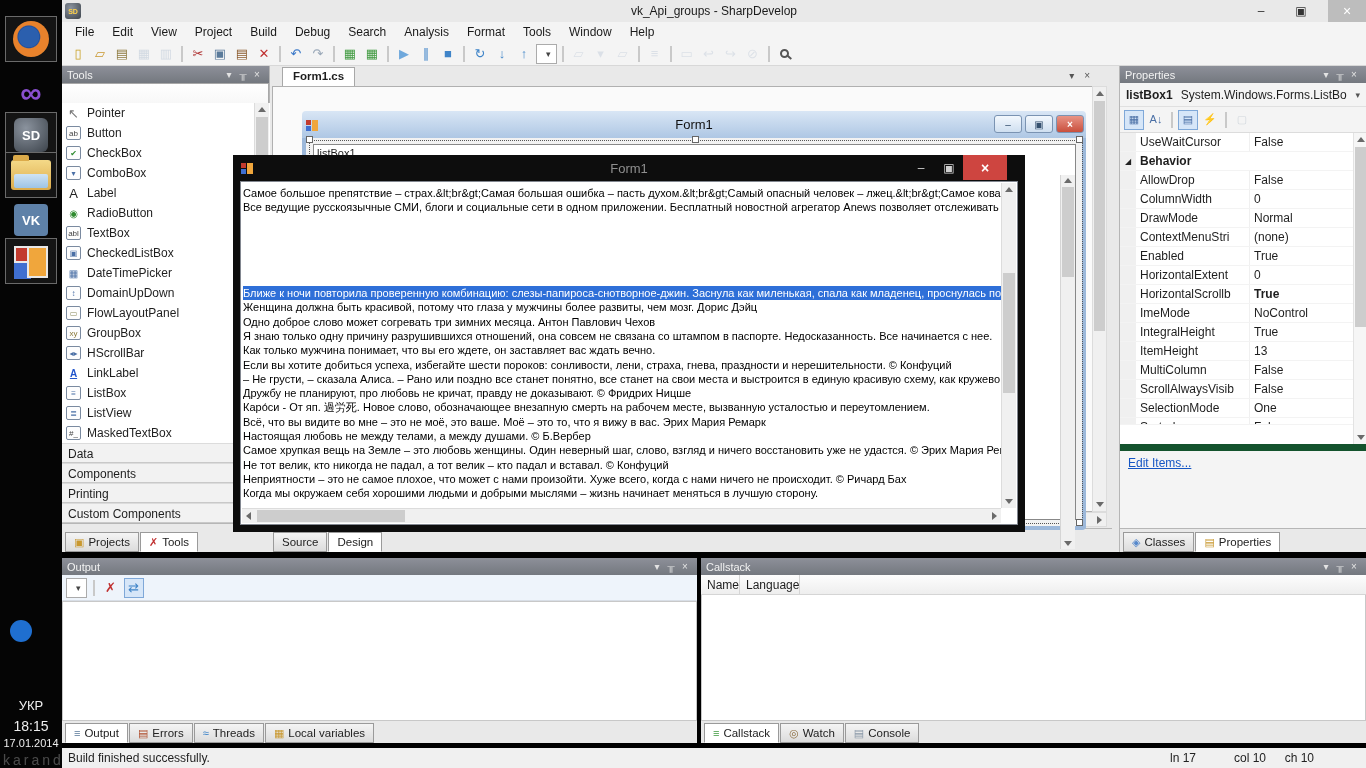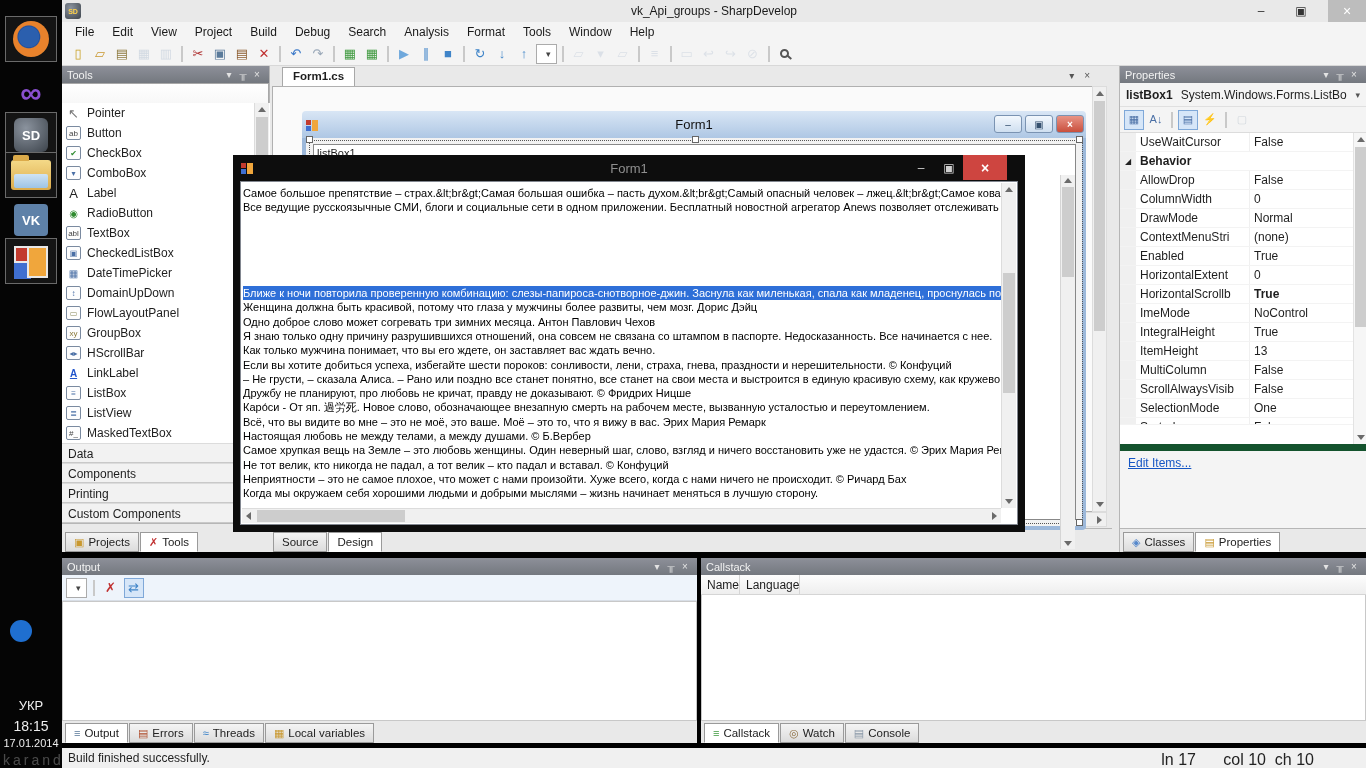--- a/index.html
+++ b/index.html
@@ -173,21 +173,21 @@
 #out-tabs{position:absolute;left:0;bottom:0;width:635px;height:22px}
 #callstack-panel{position:absolute;left:639px;top:0;width:665px;height:185px;background:#fff}
 #cs-colhead{height:20px;background:linear-gradient(#fdfdfd,#eee);border-bottom:1px solid #d5d5d5;display:flex;align-items:flex-start}
 .cs-col{height:20px;display:flex;align-items:center;padding-left:6px;border-right:1px solid #d5d5d5;font-size:12px}
 #cs-content{position:absolute;left:0;top:37px;width:665px;height:126px;background:#fff;border:1px solid #c8c8c8;border-top:none}
 #cs-tabs{position:absolute;left:0;bottom:0;width:665px;height:22px}
 
 
 #statusbar{position:absolute;left:0;top:748px;width:1304px;height:20px;background:#f0f0f0;
   display:flex;align-items:center;padding-left:6px;font-size:12px}
-.sb-right{position:absolute;top:3px;font-size:16px;color:#222}
+.sb-right{position:absolute;top:3px;font-size:12px;color:#222}
 </style>
 </head>
 <body>
 
 <div id="screen" data-name="screen">
 
   <div id="taskbar" data-name="taskbar">
     <div data-name="taskbar-apps">
       <div class="tb-app boxed" data-name="firefox-icon" style="top: 16px;">
           <span class="app-ic glyph"></span>

